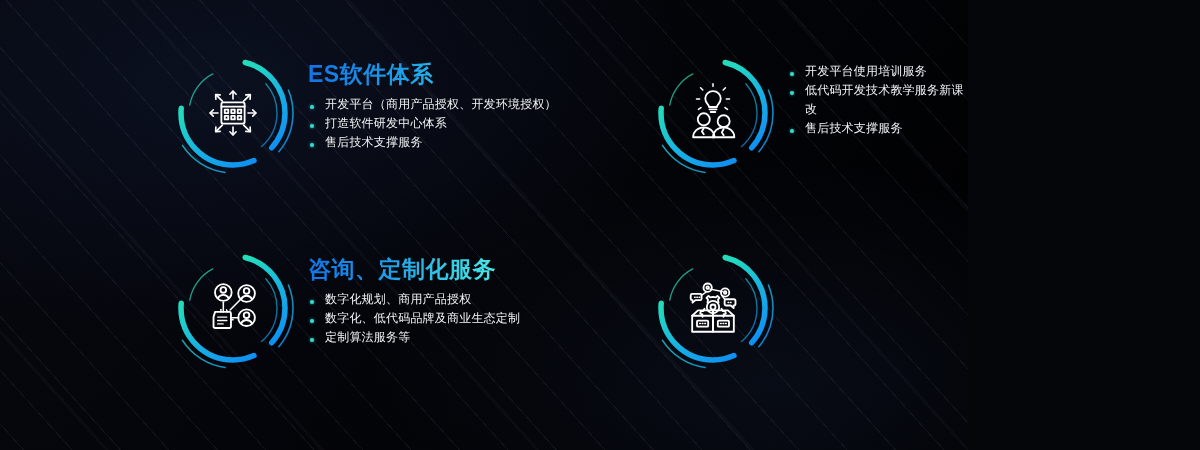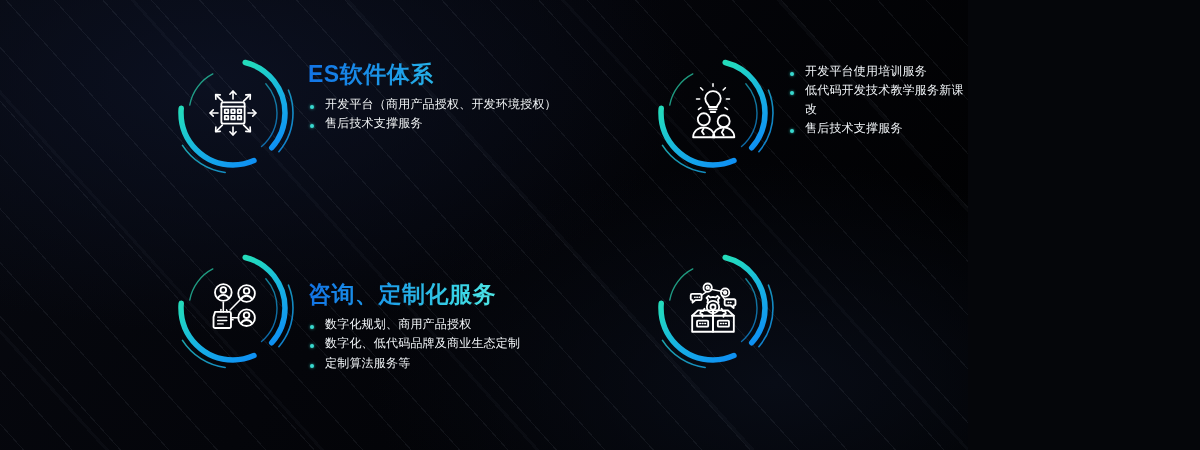--- a/index.html
+++ b/index.html
@@ -115,21 +115,21 @@
     width: 4px;
     height: 4px;
     border-radius: 50%;
     background: #38d9cf;
     box-shadow: 0 0 3px rgba(56,217,207,0.8);
   }
 
   
   #card-0 { left: 168px; top: 48px;  }
   #card-1 { left: 648px; top: 48px;  }
-  #card-2 { left: 168px; top: 243px; align-items: flex-end; }
+  #card-2 { left: 168px; top: 243px; }
   #card-3 { left: 648px; top: 243px; }
 </style>
 </head>
 <body>
 
 <div id="stage">
 
   <div class="card" id="card-0">
     <div class="icon-wrap">
       <svg class="ring-svg" viewBox="0 0 130 130">
@@ -175,20 +175,21 @@
             <polyline points="18.8,51 14.1,51.2 14.3,46.5"></polyline>
           <line x1="43" y1="44.5" x2="49.5" y2="51"></line>
             <polyline points="49.7,46.5 49.9,51.2 45.2,51"></polyline>
         </g>
       </svg>
     </div>
     <div class="body">
       <h2 class="card-title">ES软件体系</h2>
       <ul class="bullets">
         <li style="max-width:268px;">开发平台（商用产品授权、开发环境授权）</li>
+        <li>打造软件研发中心体系</li>
         <li>售后技术支撑服务</li>
       </ul>
     </div>
   </div>
 
   <div class="card" id="card-1">
     <div class="icon-wrap">
       <svg class="ring-svg" viewBox="0 0 130 130">
         <defs>
           <linearGradient id="rg1" x1="0.15" y1="0" x2="0.85" y2="1">

